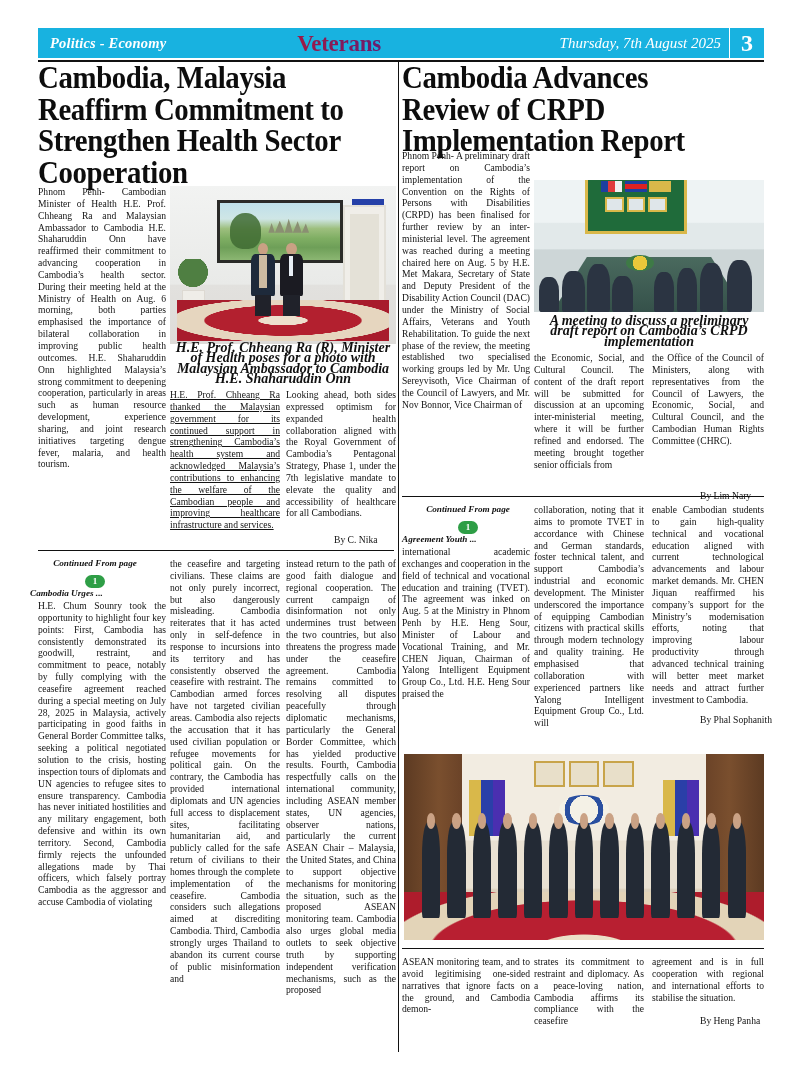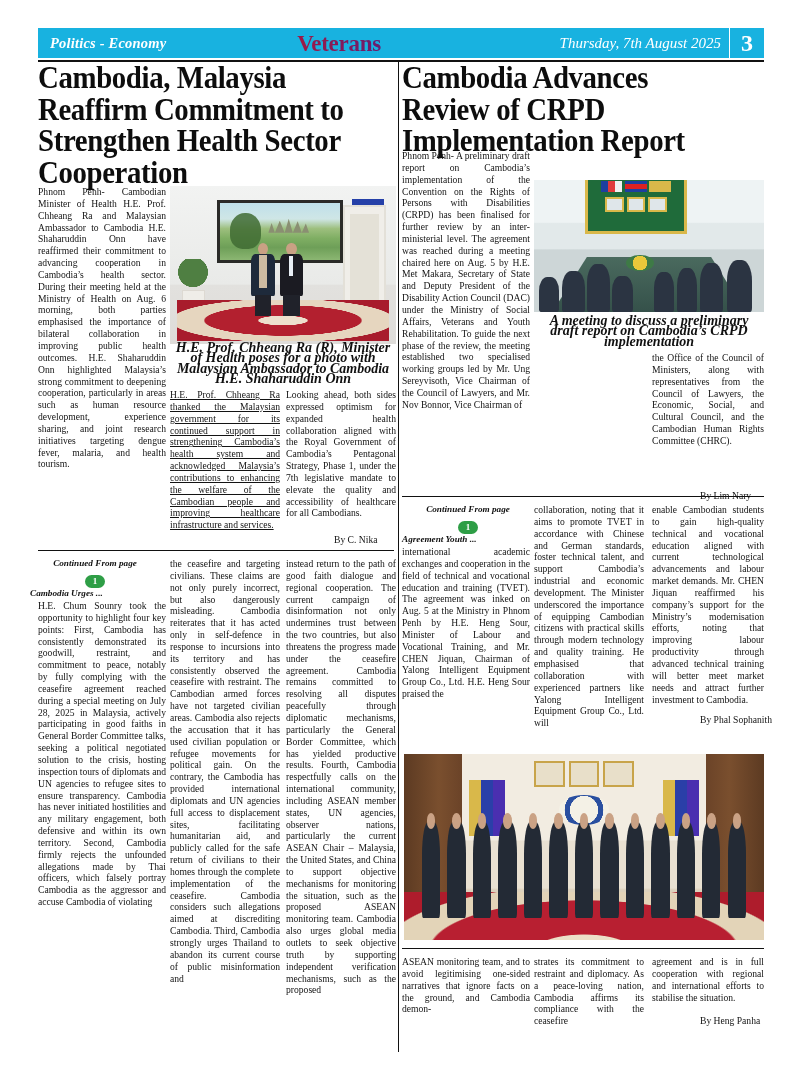--- a/index.html
+++ b/index.html
@@ -229,20 +229,21 @@
       <i style="left:23%;width:10%;height:60%"></i>
       <i style="left:34%;width:9%;height:46%"></i>
       <i style="left:52%;width:9%;height:50%"></i>
       <i style="left:62%;width:9%;height:56%"></i>
       <i style="left:72%;width:10%;height:62%"></i>
       <i style="left:84%;width:11%;height:66%"></i>
     </div>
   </div>
   <div class="cap" style="left:534px;top:316px;width:230px;">A meeting to discuss a preliminary draft report on Cambodia’s CRPD implementation</div>
 
+  <div class="col" style="left:534px;top:352px;width:110px;height:150px;">the Economic, Social, and Cultural Council. The content of the draft report will be submitted for discussion at an upcoming inter-ministerial meeting, where it will be further refined and endorsed. The meeting brought together senior officials from</div>
   <div class="col" style="left:652px;top:352px;width:112px;height:130px;">the Office of the Council of Ministers, along with representatives from the Council of Lawyers, the Economic, Social, and Cultural Council, and the Cambodian Human Rights Committee (CHRC).</div>
   <div class="col byline" style="left:652px;top:490px;width:112px;">By Lim Nary</div>
 
   <div class="hrule" style="left:38px;top:550px;width:356px;"></div>
   <div class="hrule" style="left:402px;top:496px;width:362px;"></div>
   <div class="vrule" style="left:398px;top:496px;height:556px;"></div>
 
   <div class="contbox" style="left:30px;top:558px;width:130px;">
     <div class="cont-line1">
       <span>Continued From page</span>

